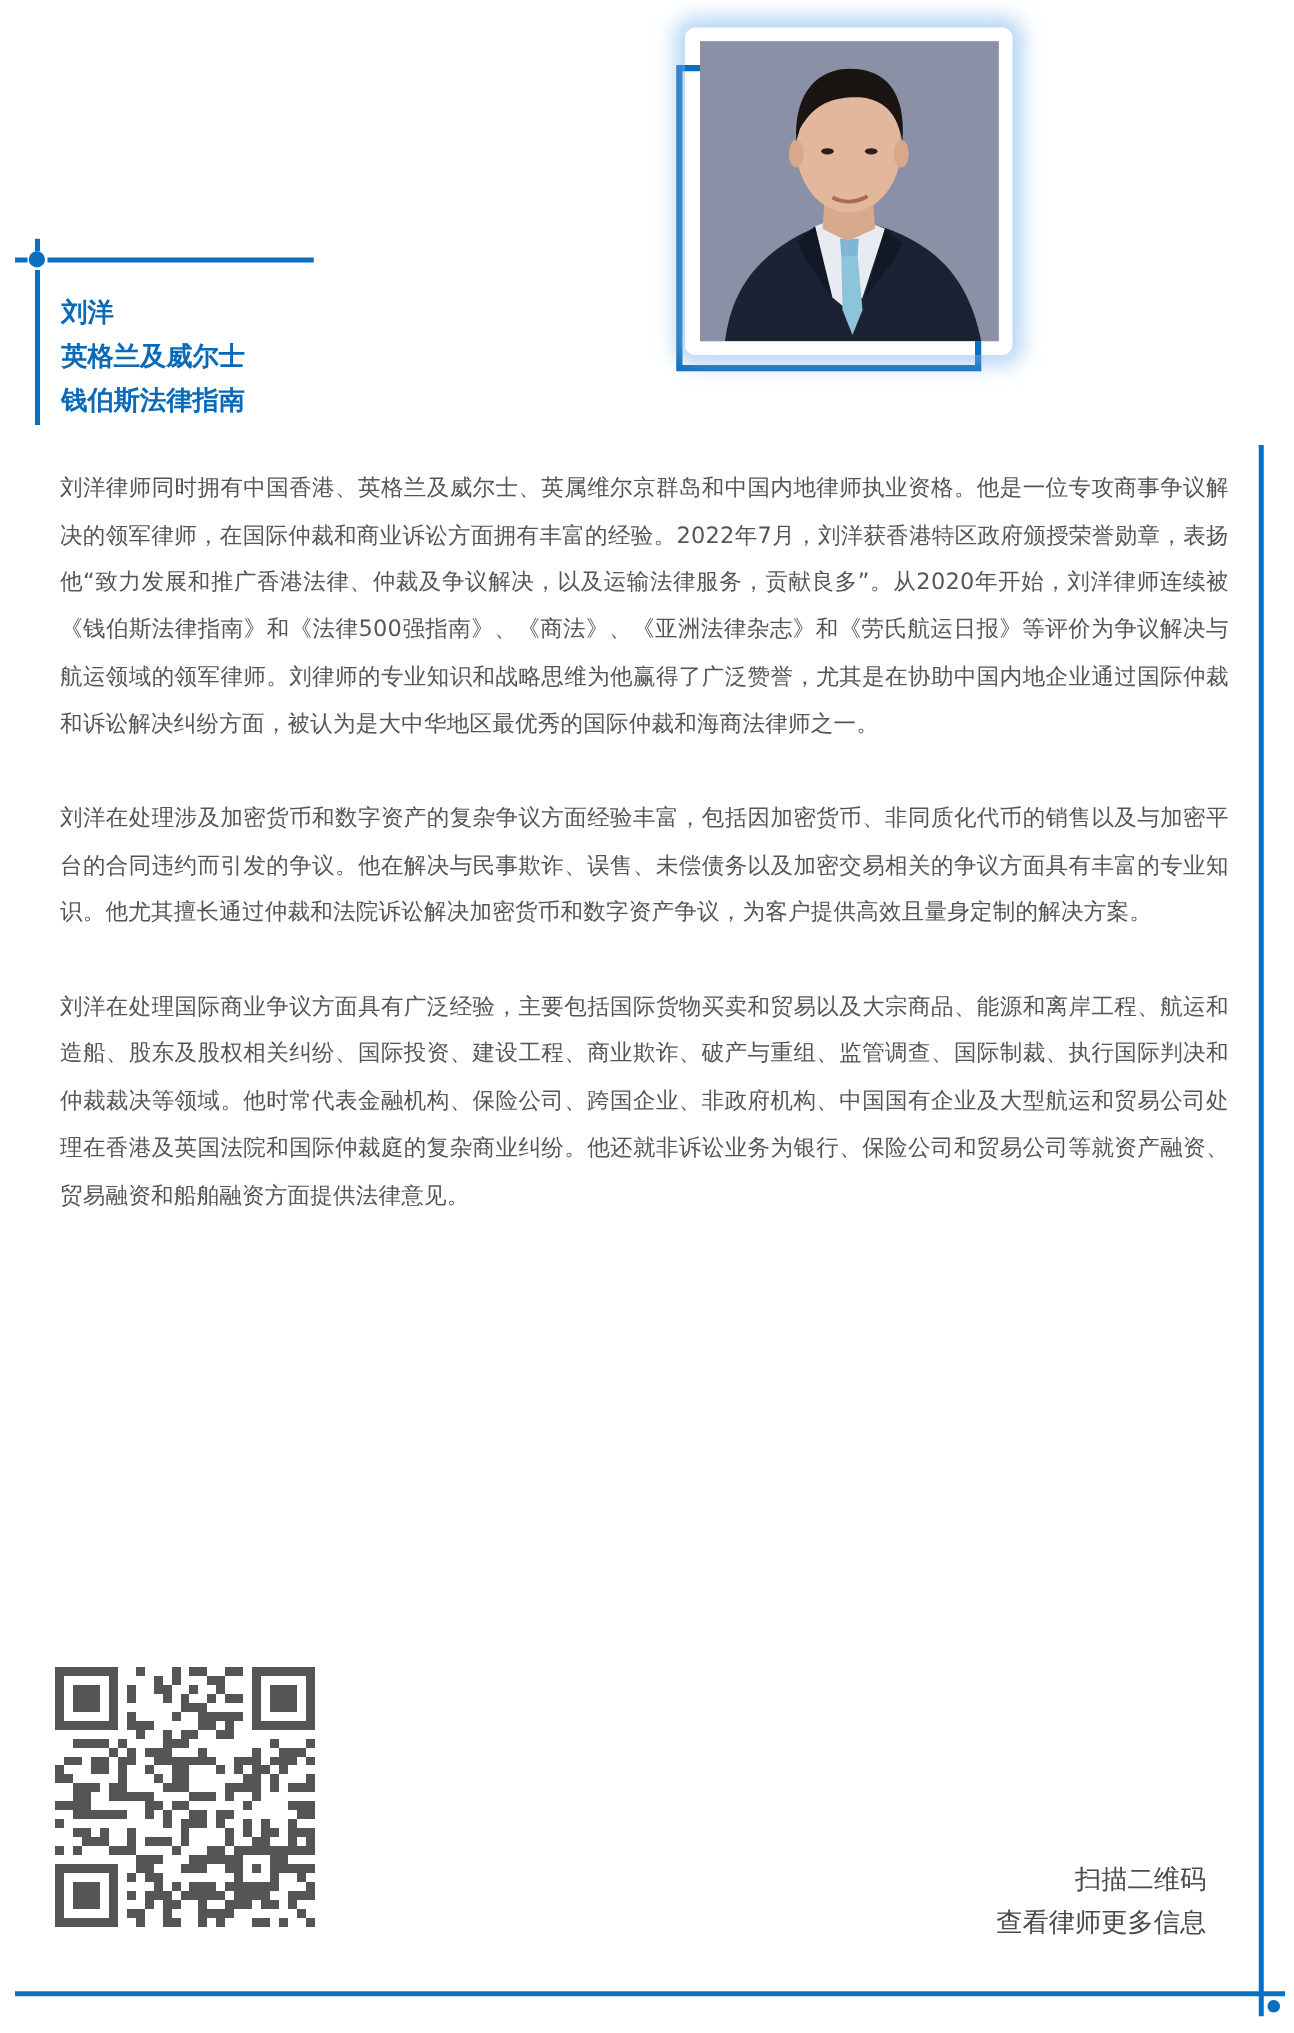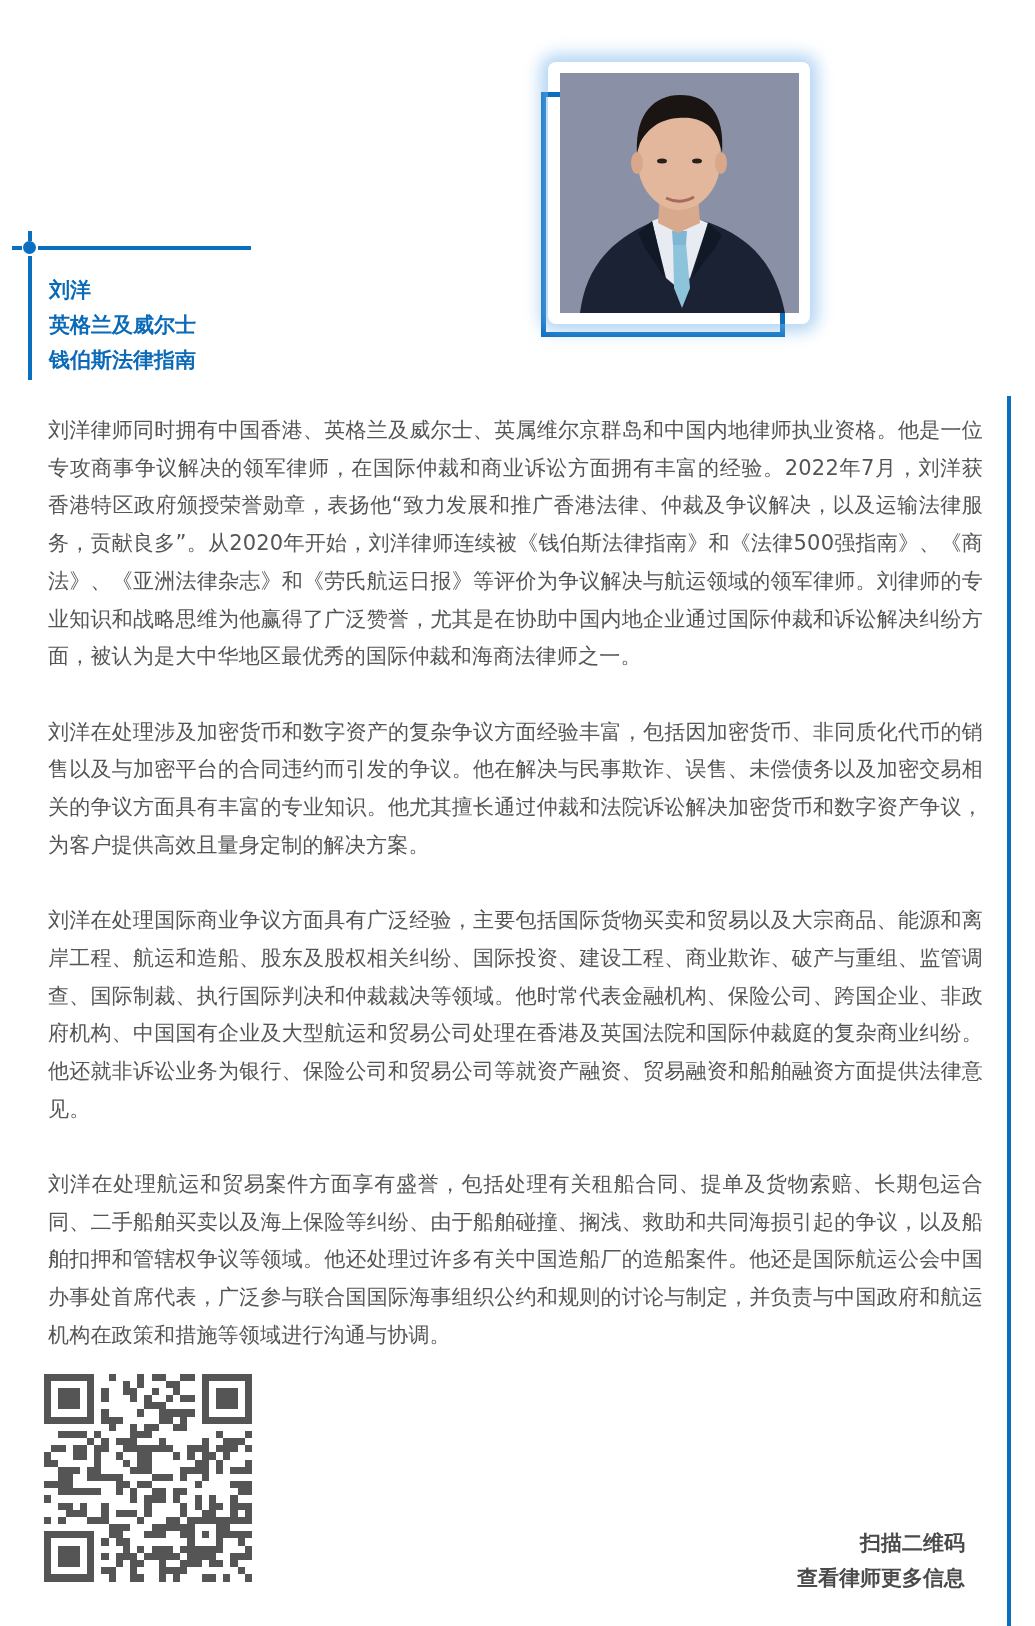--- a/index.html
+++ b/index.html
@@ -1,19 +1,19 @@
 <!DOCTYPE html>
 <html><head>
 <meta charset="utf-8">
 <style>
   html, body { margin:0; padding:0; background:#ffffff; }
   body { width:1035px; height:1626px; position:relative; overflow:hidden;
          font-family: "DejaVu Sans", "Liberation Sans", sans-serif; }
   .blue { background:#0b6fc0; }
-  .abs { position:absolute;margin-top:40px; }
+  .abs { position:absolute; }
 
   
   .tl-hline-short { left:12px; top:206px; width:10px; height:4px; }
   .tl-hline { left:38px; top:206px; width:213px; height:4px; }
   .tl-vline-top { left:28px; top:191px; width:4px; height:10px; }
   .tl-vline { left:28px; top:216px; width:4px; height:124px; }
   .tl-dot { left:23px; top:201px; width:13px; height:13px; border-radius:50%; }
 
   .name-block { left:49px; top:233px; color:#0b6ab8; font-weight:bold; font-size:21px; line-height:35px; }
   .name-block div { white-space:nowrap; }
@@ -22,25 +22,25 @@
   .photo-frame { left:541px; top:52px; width:234px; height:235px; border:5px solid #0b6fc0; }
   .photo-glow { left:548px; top:22px; width:262px; height:262px; border-radius:8px;
                 box-shadow: 0 0 16px 8px rgba(120,180,235,0.55); background:transparent; }
   .photo { left:560px; top:33px; width:239px; height:240px; background:#8a90a5; overflow:hidden; }
 
   
   .r-vline { left:1007px; top:356px; width:4px; height:1257px; }
   .b-hline { left:12px; top:1593px; width:1016px; height:4px; }
   .br-dot { left:1014px; top:1600px; width:10px; height:10px; border-radius:50%; }
 
-  .body-text { left:48px; top:372px; width:935px; color:#555555; font-size:21px; line-height:37.7px; }
+  .body-text { left:48px; top:372px; width:935px; color:#555555; font-size:18px; line-height:37.7px; }
   .body-text p { margin:0 0 37.7px 0; text-align:justify; letter-spacing:0.2px; }
 
   .qr { left:44px; top:1333px; width:208px; height:209px; }
-  .scan { right:70px; top:1486px; color:#4a4a4a; font-weight:bold; font-size:21px; line-height:35px; text-align:right; }
+  .scan { right:70px; top:1486px; color:#4a4a4a; font-weight:normal; font-size:21px; line-height:35px; text-align:right; }
 </style>
 </head>
 <body>
 
 <div class="abs blue tl-hline-short"></div>
 <div class="abs blue tl-hline"></div>
 <div class="abs blue tl-vline-top"></div>
 <div class="abs blue tl-vline"></div>
 <div class="abs blue tl-dot"></div>
 
@@ -83,21 +83,20 @@
 </div>
 
 <div class="abs blue r-vline"></div>
 <div class="abs blue b-hline"></div>
 <div class="abs blue br-dot"></div>
 
 <div class="abs body-text">
   <p>刘洋律师同时拥有中国香港、英格兰及威尔士、英属维尔京群岛和中国内地律师执业资格。他是一位专攻商事争议解决的领军律师，在国际仲裁和商业诉讼方面拥有丰富的经验。2022年7月，刘洋获香港特区政府颁授荣誉勋章，表扬他“致力发展和推广香港法律、仲裁及争议解决，以及运输法律服务，贡献良多”。从2020年开始，刘洋律师连续被《钱伯斯法律指南》和《法律500强指南》、《商法》、《亚洲法律杂志》和《劳氏航运日报》等评价为争议解决与航运领域的领军律师。刘律师的专业知识和战略思维为他赢得了广泛赞誉，尤其是在协助中国内地企业通过国际仲裁和诉讼解决纠纷方面，被认为是大中华地区最优秀的国际仲裁和海商法律师之一。</p>
   <p>刘洋在处理涉及加密货币和数字资产的复杂争议方面经验丰富，包括因加密货币、非同质化代币的销售以及与加密平台的合同违约而引发的争议。他在解决与民事欺诈、误售、未偿债务以及加密交易相关的争议方面具有丰富的专业知识。他尤其擅长通过仲裁和法院诉讼解决加密货币和数字资产争议，为客户提供高效且量身定制的解决方案。</p>
   <p>刘洋在处理国际商业争议方面具有广泛经验，主要包括国际货物买卖和贸易以及大宗商品、能源和离岸工程、航运和造船、股东及股权相关纠纷、国际投资、建设工程、商业欺诈、破产与重组、监管调查、国际制裁、执行国际判决和仲裁裁决等领域。他时常代表金融机构、保险公司、跨国企业、非政府机构、中国国有企业及大型航运和贸易公司处理在香港及英国法院和国际仲裁庭的复杂商业纠纷。他还就非诉讼业务为银行、保险公司和贸易公司等就资产融资、贸易融资和船舶融资方面提供法律意见。</p>
-  <p>刘洋在处理航运和贸易案件方面享有盛誉，包括处理有关租船合同、提单及货物索赔、长期包运合同、二手船舶买卖以及海上保险等纠纷、由于船舶碰撞、搁浅、救助和共同海损引起的争议，以及船舶扣押和管辖权争议等领域。他还处理过许多有关中国造船厂的造船案件。他还是国际航运公会中国办事处首席代表，广泛参与联合国国际海事组织公约和规则的讨论与制定，并负责与中国政府和航运机构在政策和措施等领域进行沟通与协调。</p>
 </div>
 
 <div class="abs qr">
   <svg id="qrsvg" width="208" height="209" viewBox="0 0 29 29" shape-rendering="crispEdges">
       <rect x="9" y="0" width="1" height="1" fill="#555555"></rect>
       <rect x="13" y="0" width="1" height="1" fill="#555555"></rect>
       <rect x="15" y="0" width="1" height="1" fill="#555555"></rect>
       <rect x="16" y="0" width="1" height="1" fill="#555555"></rect>
       <rect x="19" y="0" width="1" height="1" fill="#555555"></rect>
       <rect x="20" y="0" width="1" height="1" fill="#555555"></rect>

